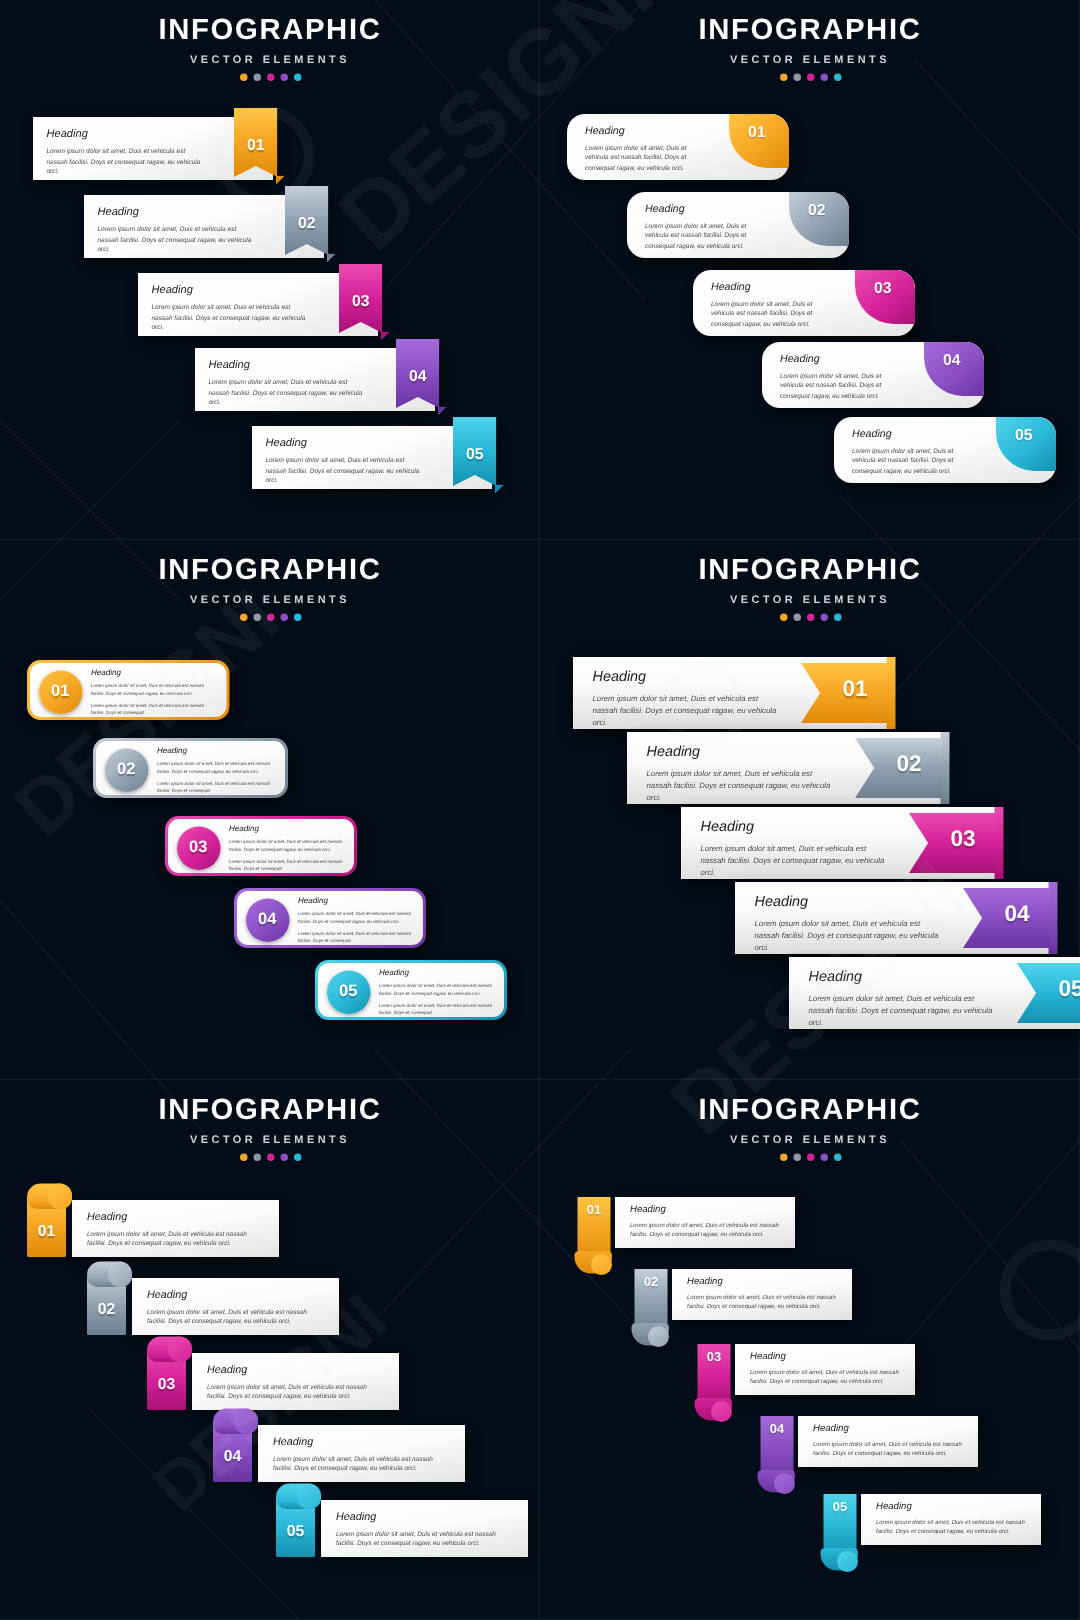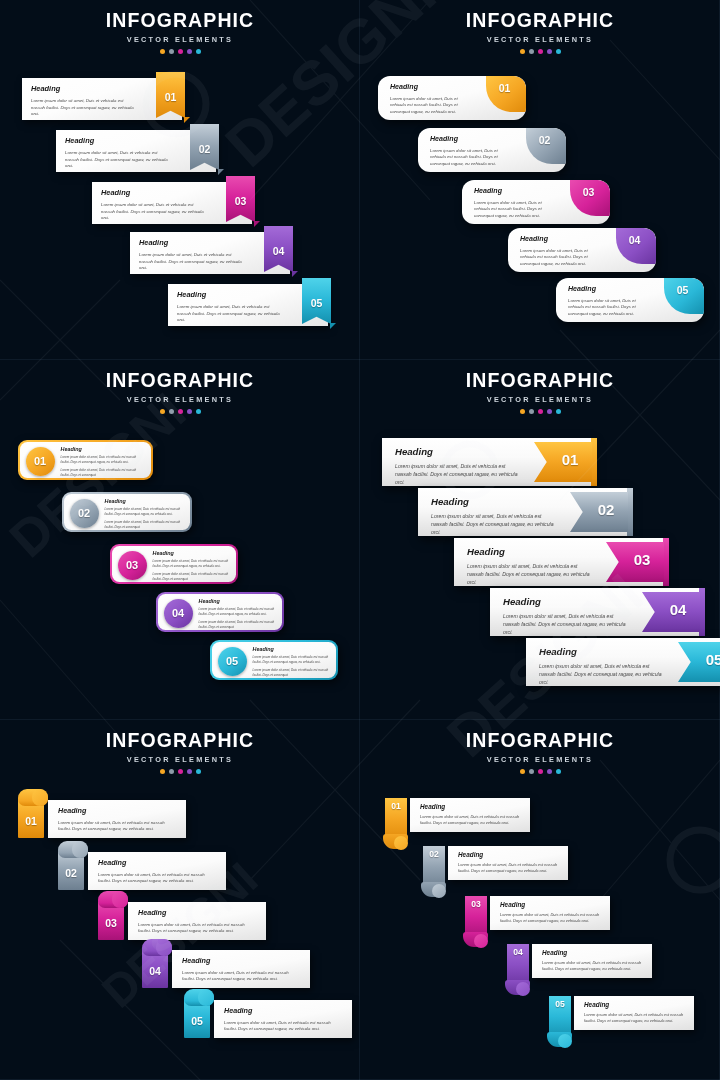--- a/index.html
+++ b/index.html
@@ -22,21 +22,21 @@
            box-shadow: inset -1px 0 0 rgba(120,160,200,.10), inset 0 -1px 0 rgba(120,160,200,.10); }
 
   
   .phead { text-align:center; padding-top:11px; }
   .phead .t1 { color:#fff; font-size:19.5px; font-weight:700; letter-spacing:1.1px; line-height:1; }
   .phead .t2 { color:#cfd6dd; font-size:7.3px; font-weight:600; letter-spacing:2.3px; margin-top:4px; }
   .dots { display:flex; gap:4px; justify-content:center; margin-top:5px; }
   .dots i { width:5px; height:5px; border-radius:50%; display:block; }
 
   
-  .hd { font-style:italic; font-weight:700; color:#1a1a1a; }
+  .hd { font-style:italic; font-weight:400; color:#1a1a1a; }
   .bd { font-style:italic; color:#4a4a4a; line-height:1.5; }
   .num { color:#fff; font-weight:700; font-style:normal;
          text-shadow:0 1px 1px rgba(0,0,0,.30); }
 
   
   .p1 .row { position:absolute; height:42px; }
   .p1 .card { position:absolute; left:0; top:0; right:0; height:42px;
      background:linear-gradient(160deg,#fff 0%,#fdfdfd 45%,#e6e6e6 100%);
      box-shadow:2px 3px 7px rgba(0,0,0,.55); }
   .p1 .txt { position:absolute; left:9px; top:6px; right:48px; }

